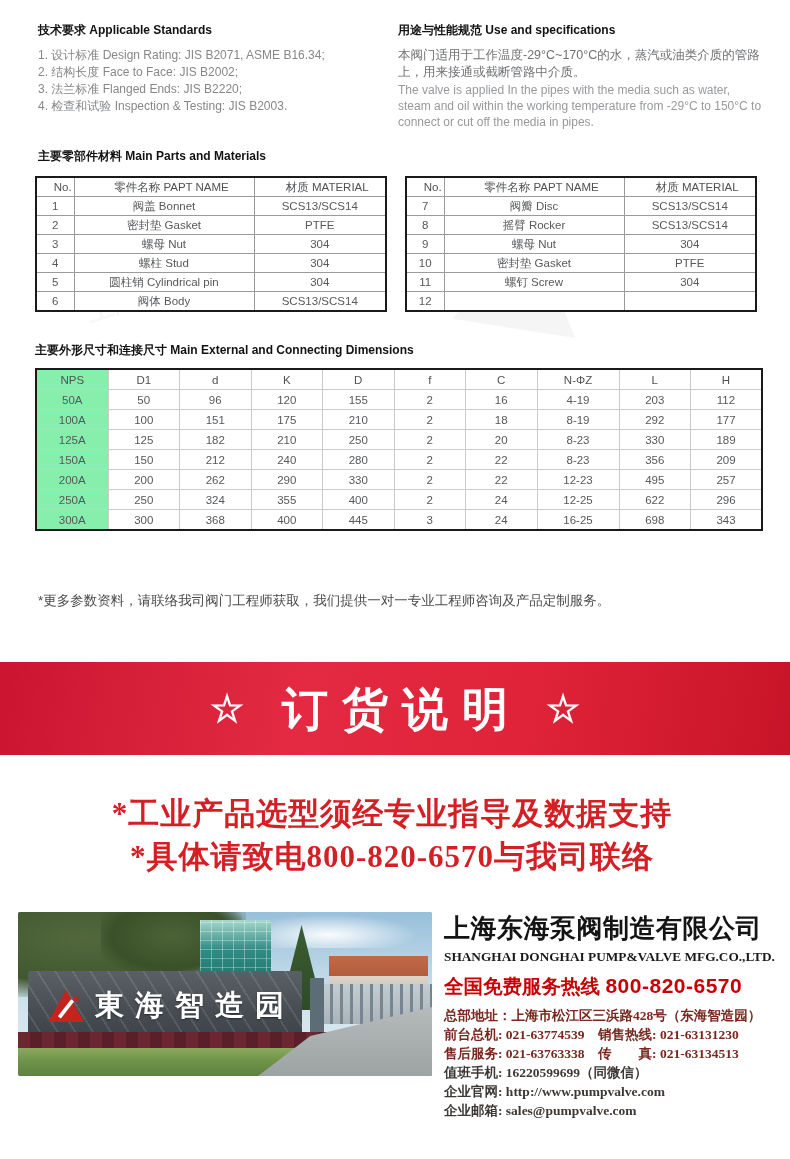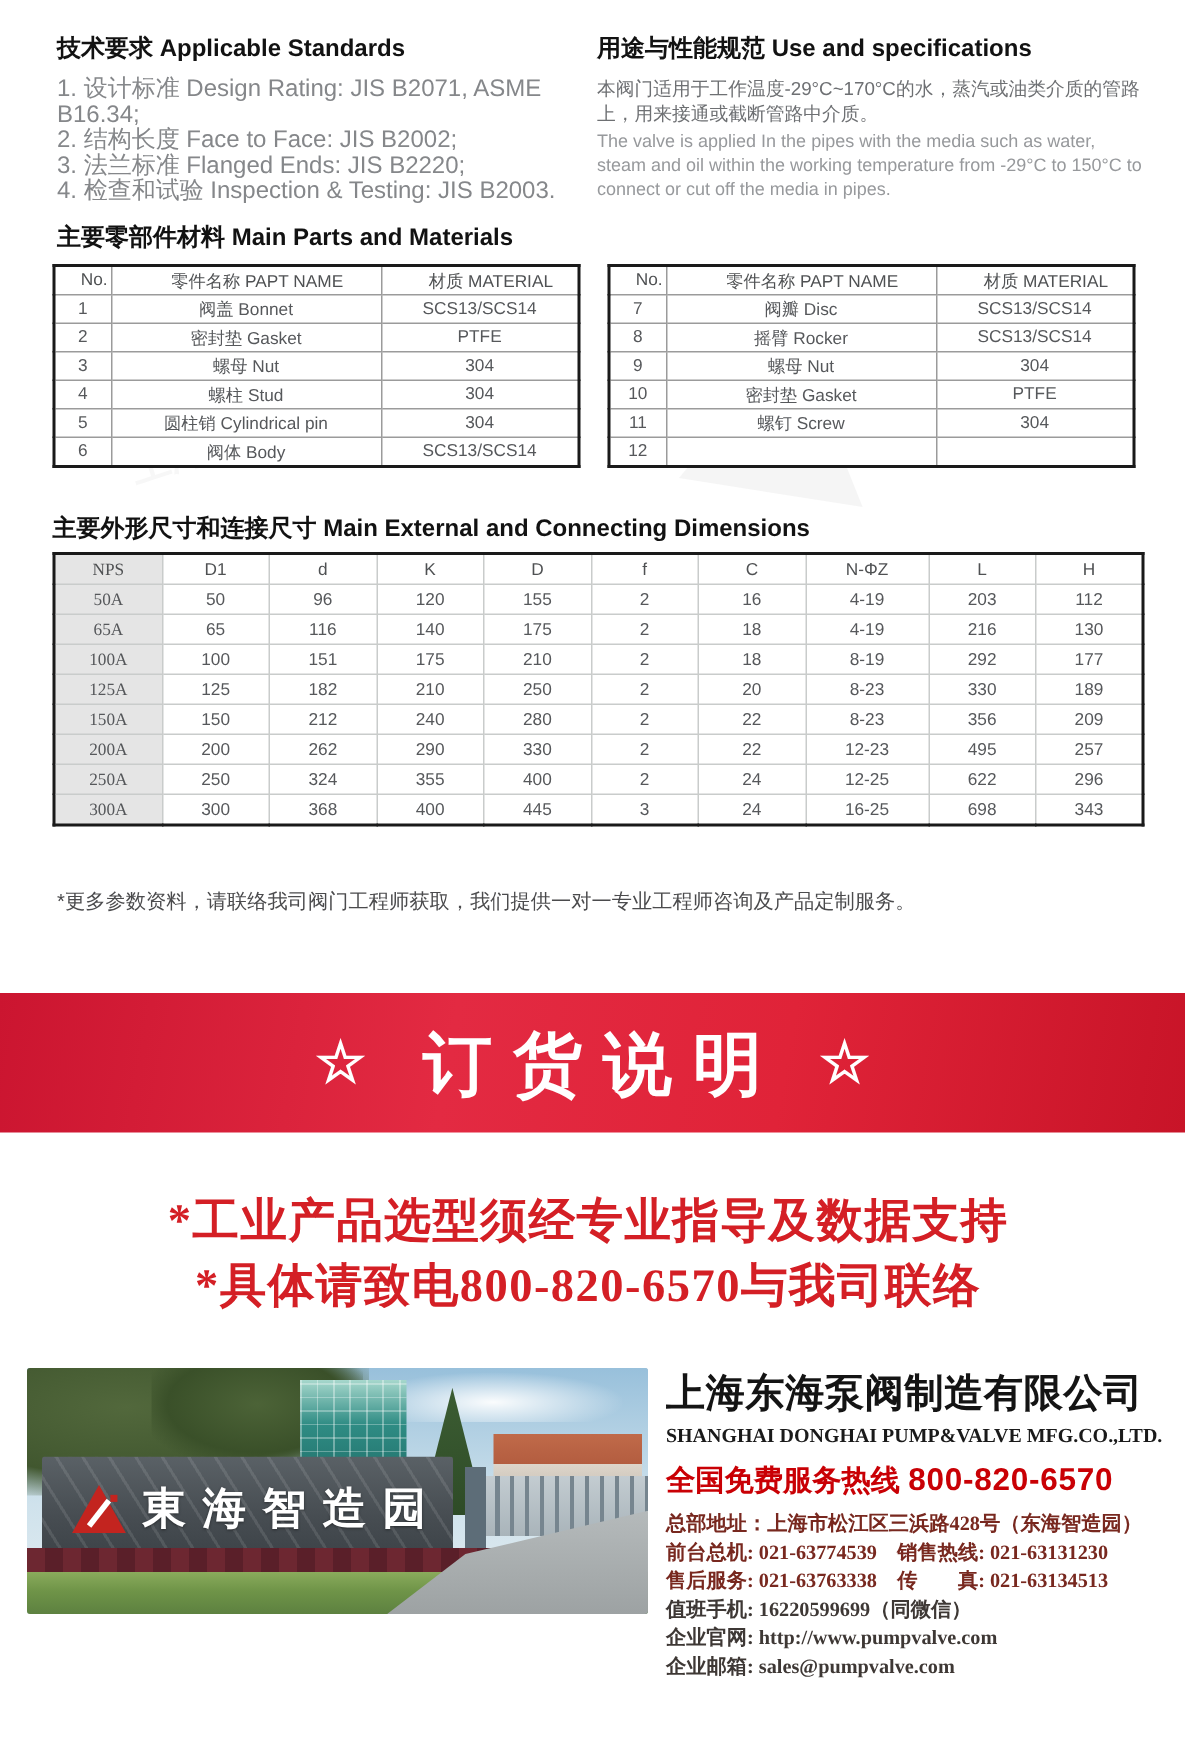--- a/index.html
+++ b/index.html
@@ -7,46 +7,46 @@
         font-family:"Liberation Sans",sans-serif;}
 
   
   .wm{position:absolute;color:#707070;opacity:.05;font-size:26px;font-weight:bold;
       transform:rotate(-18deg);white-space:nowrap;pointer-events:none;}
   .wm-tri{position:absolute;width:0;height:0;border-left:62px solid transparent;
       border-right:62px solid transparent;border-bottom:104px solid rgba(110,110,110,.07);
       transform:rotate(9deg);pointer-events:none;}
 
   
-  .sec-title{font-size:16px;font-weight:bold;color:#121212;margin:0 0 8px 0;}
+  .sec-title{font-size:12px;font-weight:bold;color:#121212;margin:0 0 8px 0;}
 
   
   .sec-standards{position:absolute;left:38px;top:22px;width:352px;}
-  .std-item{font-size:16px;color:#85878a;line-height:17px;}
+  .std-item{font-size:12px;color:#85878a;line-height:17px;}
   .sec-usage{position:absolute;left:398px;top:22px;width:364px;}
   .usage-cn{font-size:12.5px;color:#6e7073;line-height:17px;margin:0 0 1px 0;}
   .usage-en{font-size:12px;color:#97999c;line-height:16px;margin:0;}
 
   
   .materials-title{position:absolute;left:38px;top:148px;}
   .mat-table{position:absolute;top:176px;width:350px;border-collapse:collapse;table-layout:fixed;
              font-size:11.5px;color:#56585b;background:#fff;border:2px solid #1a1a1a;}
   .mat-left{left:35px;} .mat-right{left:405px;}
   .mat-table th,.mat-table td{border:1px solid #9b9b9b;height:18px;text-align:center;
              font-weight:normal;padding:0;overflow:hidden;white-space:nowrap;}
   .mat-table th{color:#4f5153;padding-left:15px;}
 
   
   .dim-title{position:absolute;left:35px;top:342px;}
   .dim-table{position:absolute;left:35px;top:368px;width:728px;border-collapse:collapse;
              table-layout:fixed;font-size:11.5px;color:#56585b;background:#fff;border:2px solid #1a1a1a;}
   .dim-table th,.dim-table td{border:1px solid #c9cccb;height:19px;text-align:center;
              font-weight:normal;padding:0;}
   .dim-table th{color:#4f5153;}
-  .dim-table th:first-child,.dim-table td:first-child{background:#e5e5e5;font-family:Liberation Serif, serif;}
+  .dim-table th:first-child,.dim-table td:first-child{background:#86efac;}
 
   
   .note{position:absolute;left:38px;top:592px;font-size:13.5px;color:#4b4b4d;}
 
   
   .banner{position:absolute;left:0;top:662px;width:790px;height:93px;
           background:linear-gradient(100deg,#cb1530 0%,#e32a42 38%,#e02338 66%,#c81428 100%);
           display:flex;align-items:center;justify-content:center;gap:24px;}
   .banner-star{color:#fff;font-size:38px;font-weight:bold;line-height:1;}
   .banner-title{color:#fff;font-size:46px;font-weight:bold;letter-spacing:14px;margin-left:14px;line-height:1;}
@@ -260,32 +260,20 @@
           <td>96</td>
           <td>120</td>
           <td>155</td>
           <td>2</td>
           <td>16</td>
           <td>4-19</td>
           <td>203</td>
           <td>112</td>
         </tr>
         <tr>
-          <td>65A</td>
-          <td>65</td>
-          <td>116</td>
-          <td>140</td>
-          <td>175</td>
-          <td>2</td>
-          <td>18</td>
-          <td>4-19</td>
-          <td>216</td>
-          <td>130</td>
-        </tr>
-        <tr>
           <td>100A</td>
           <td>100</td>
           <td>151</td>
           <td>175</td>
           <td>210</td>
           <td>2</td>
           <td>18</td>
           <td>8-19</td>
           <td>292</td>
           <td>177</td>

